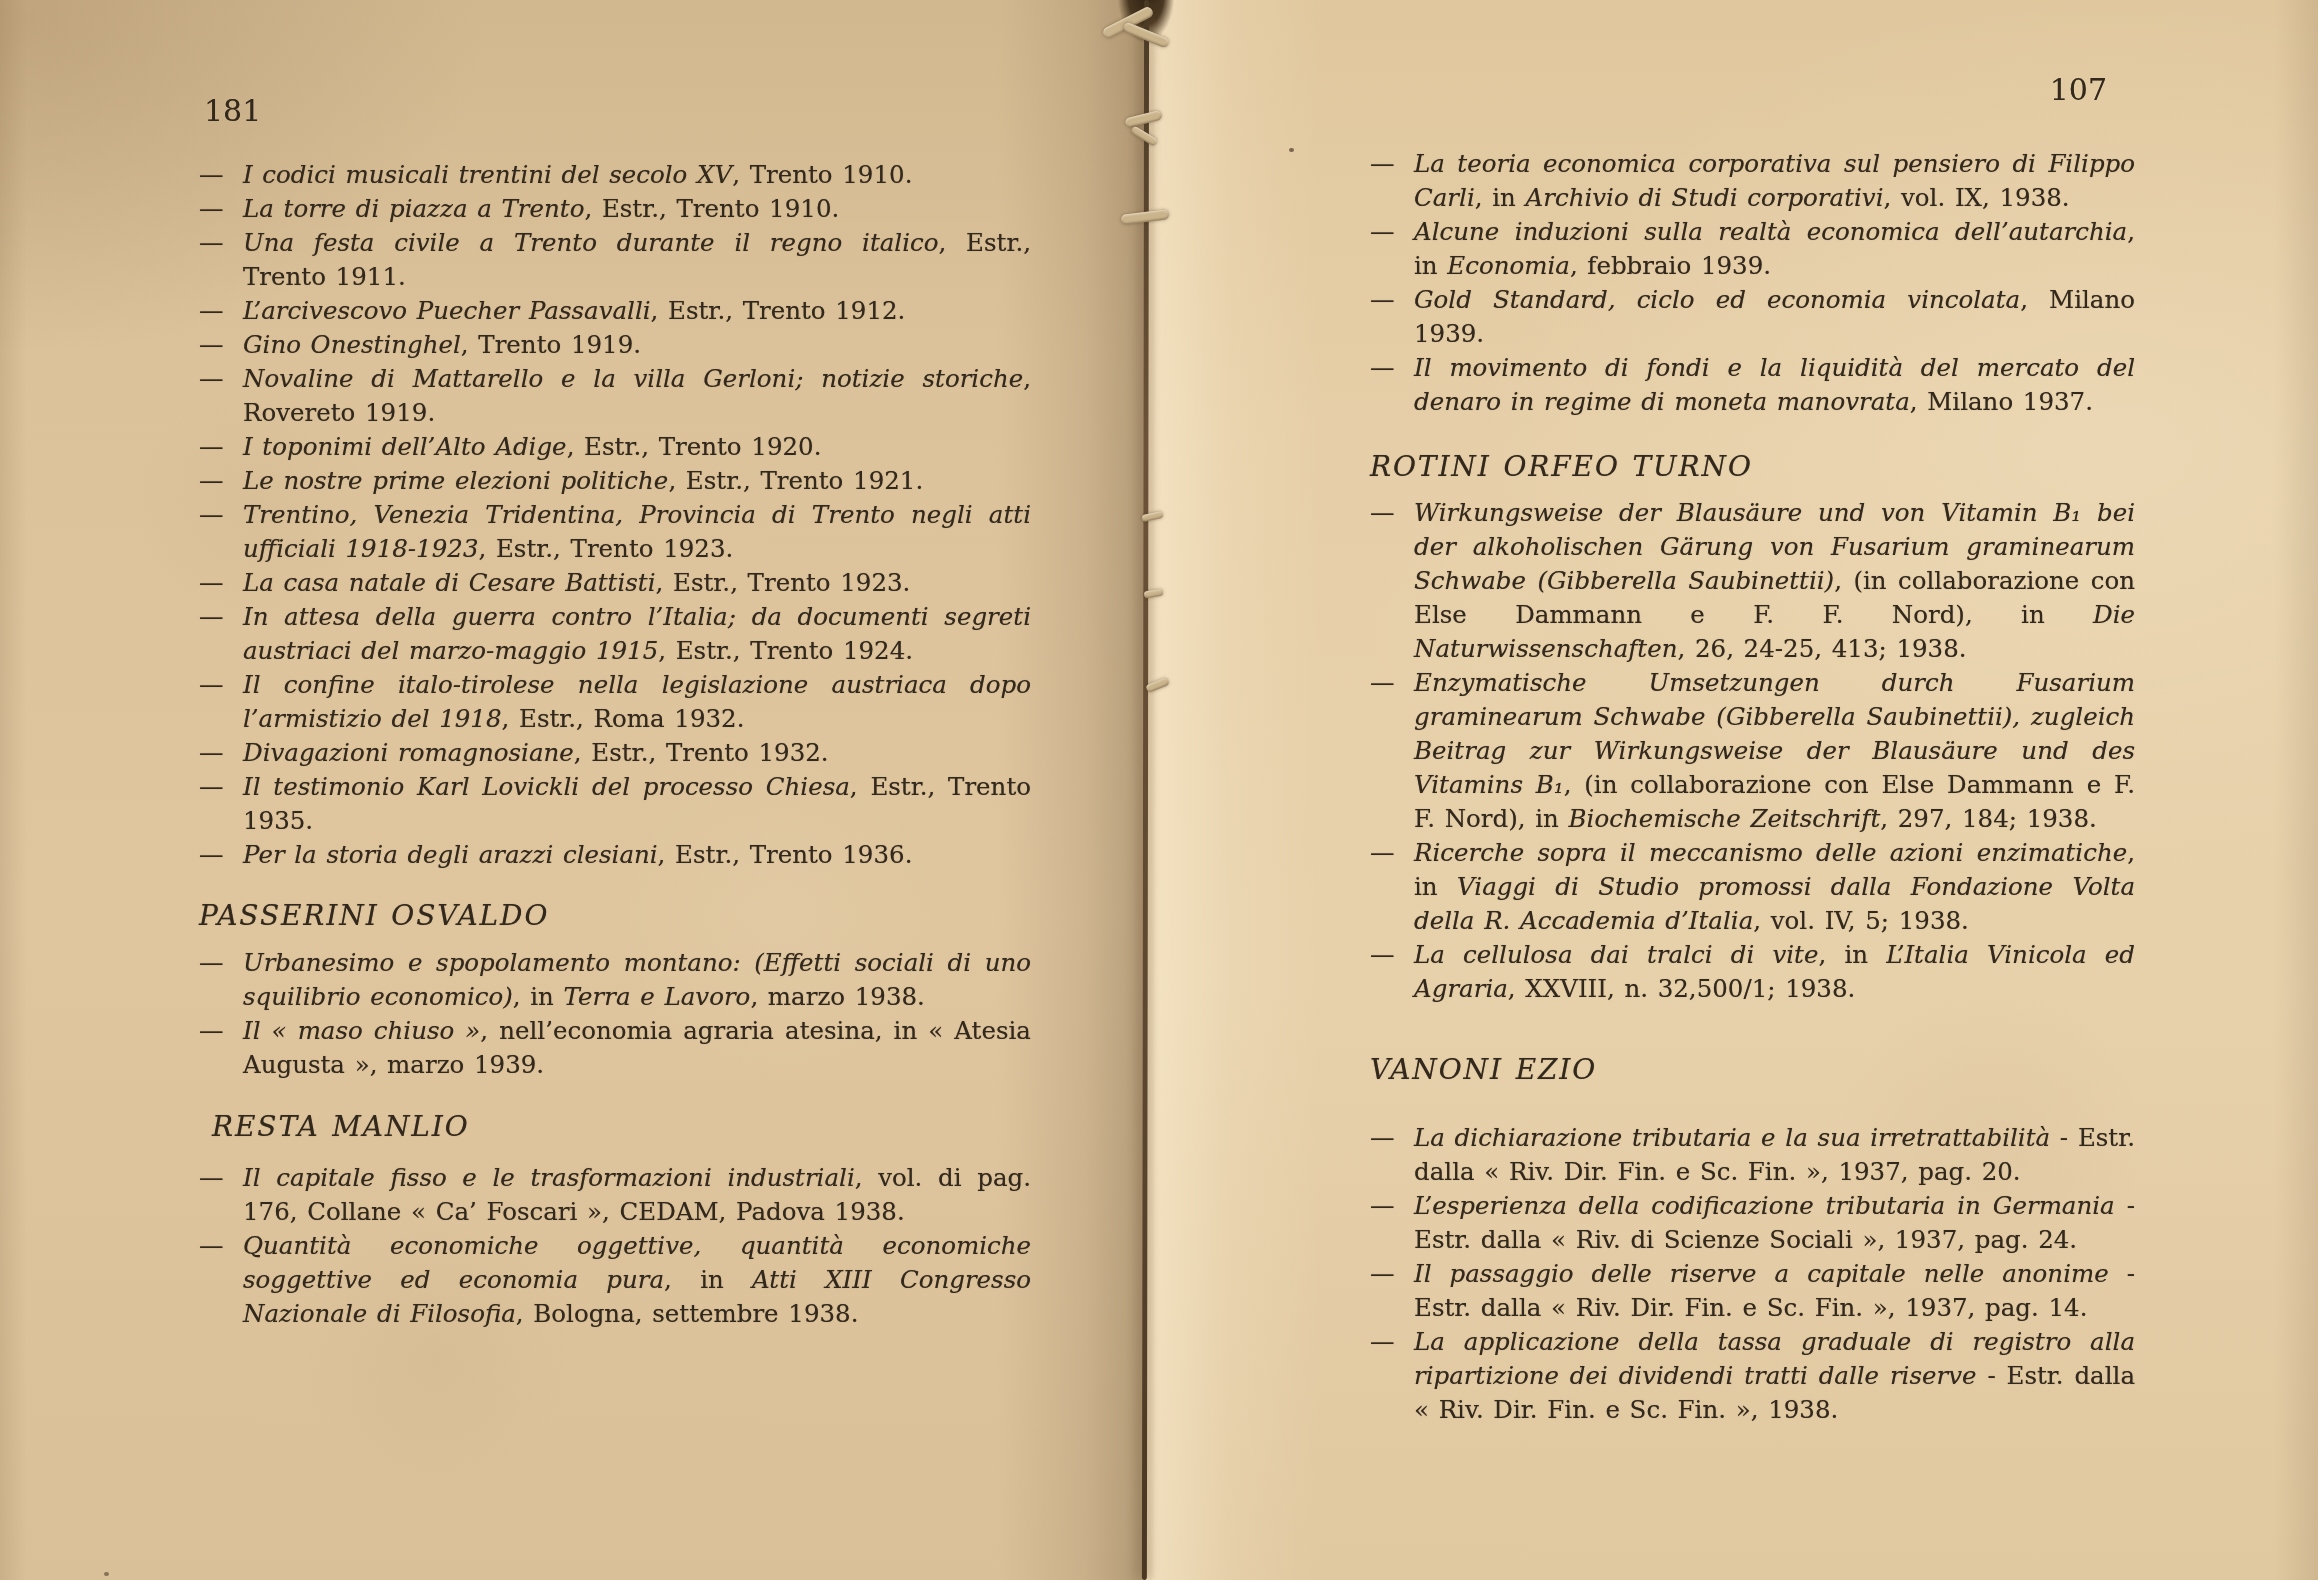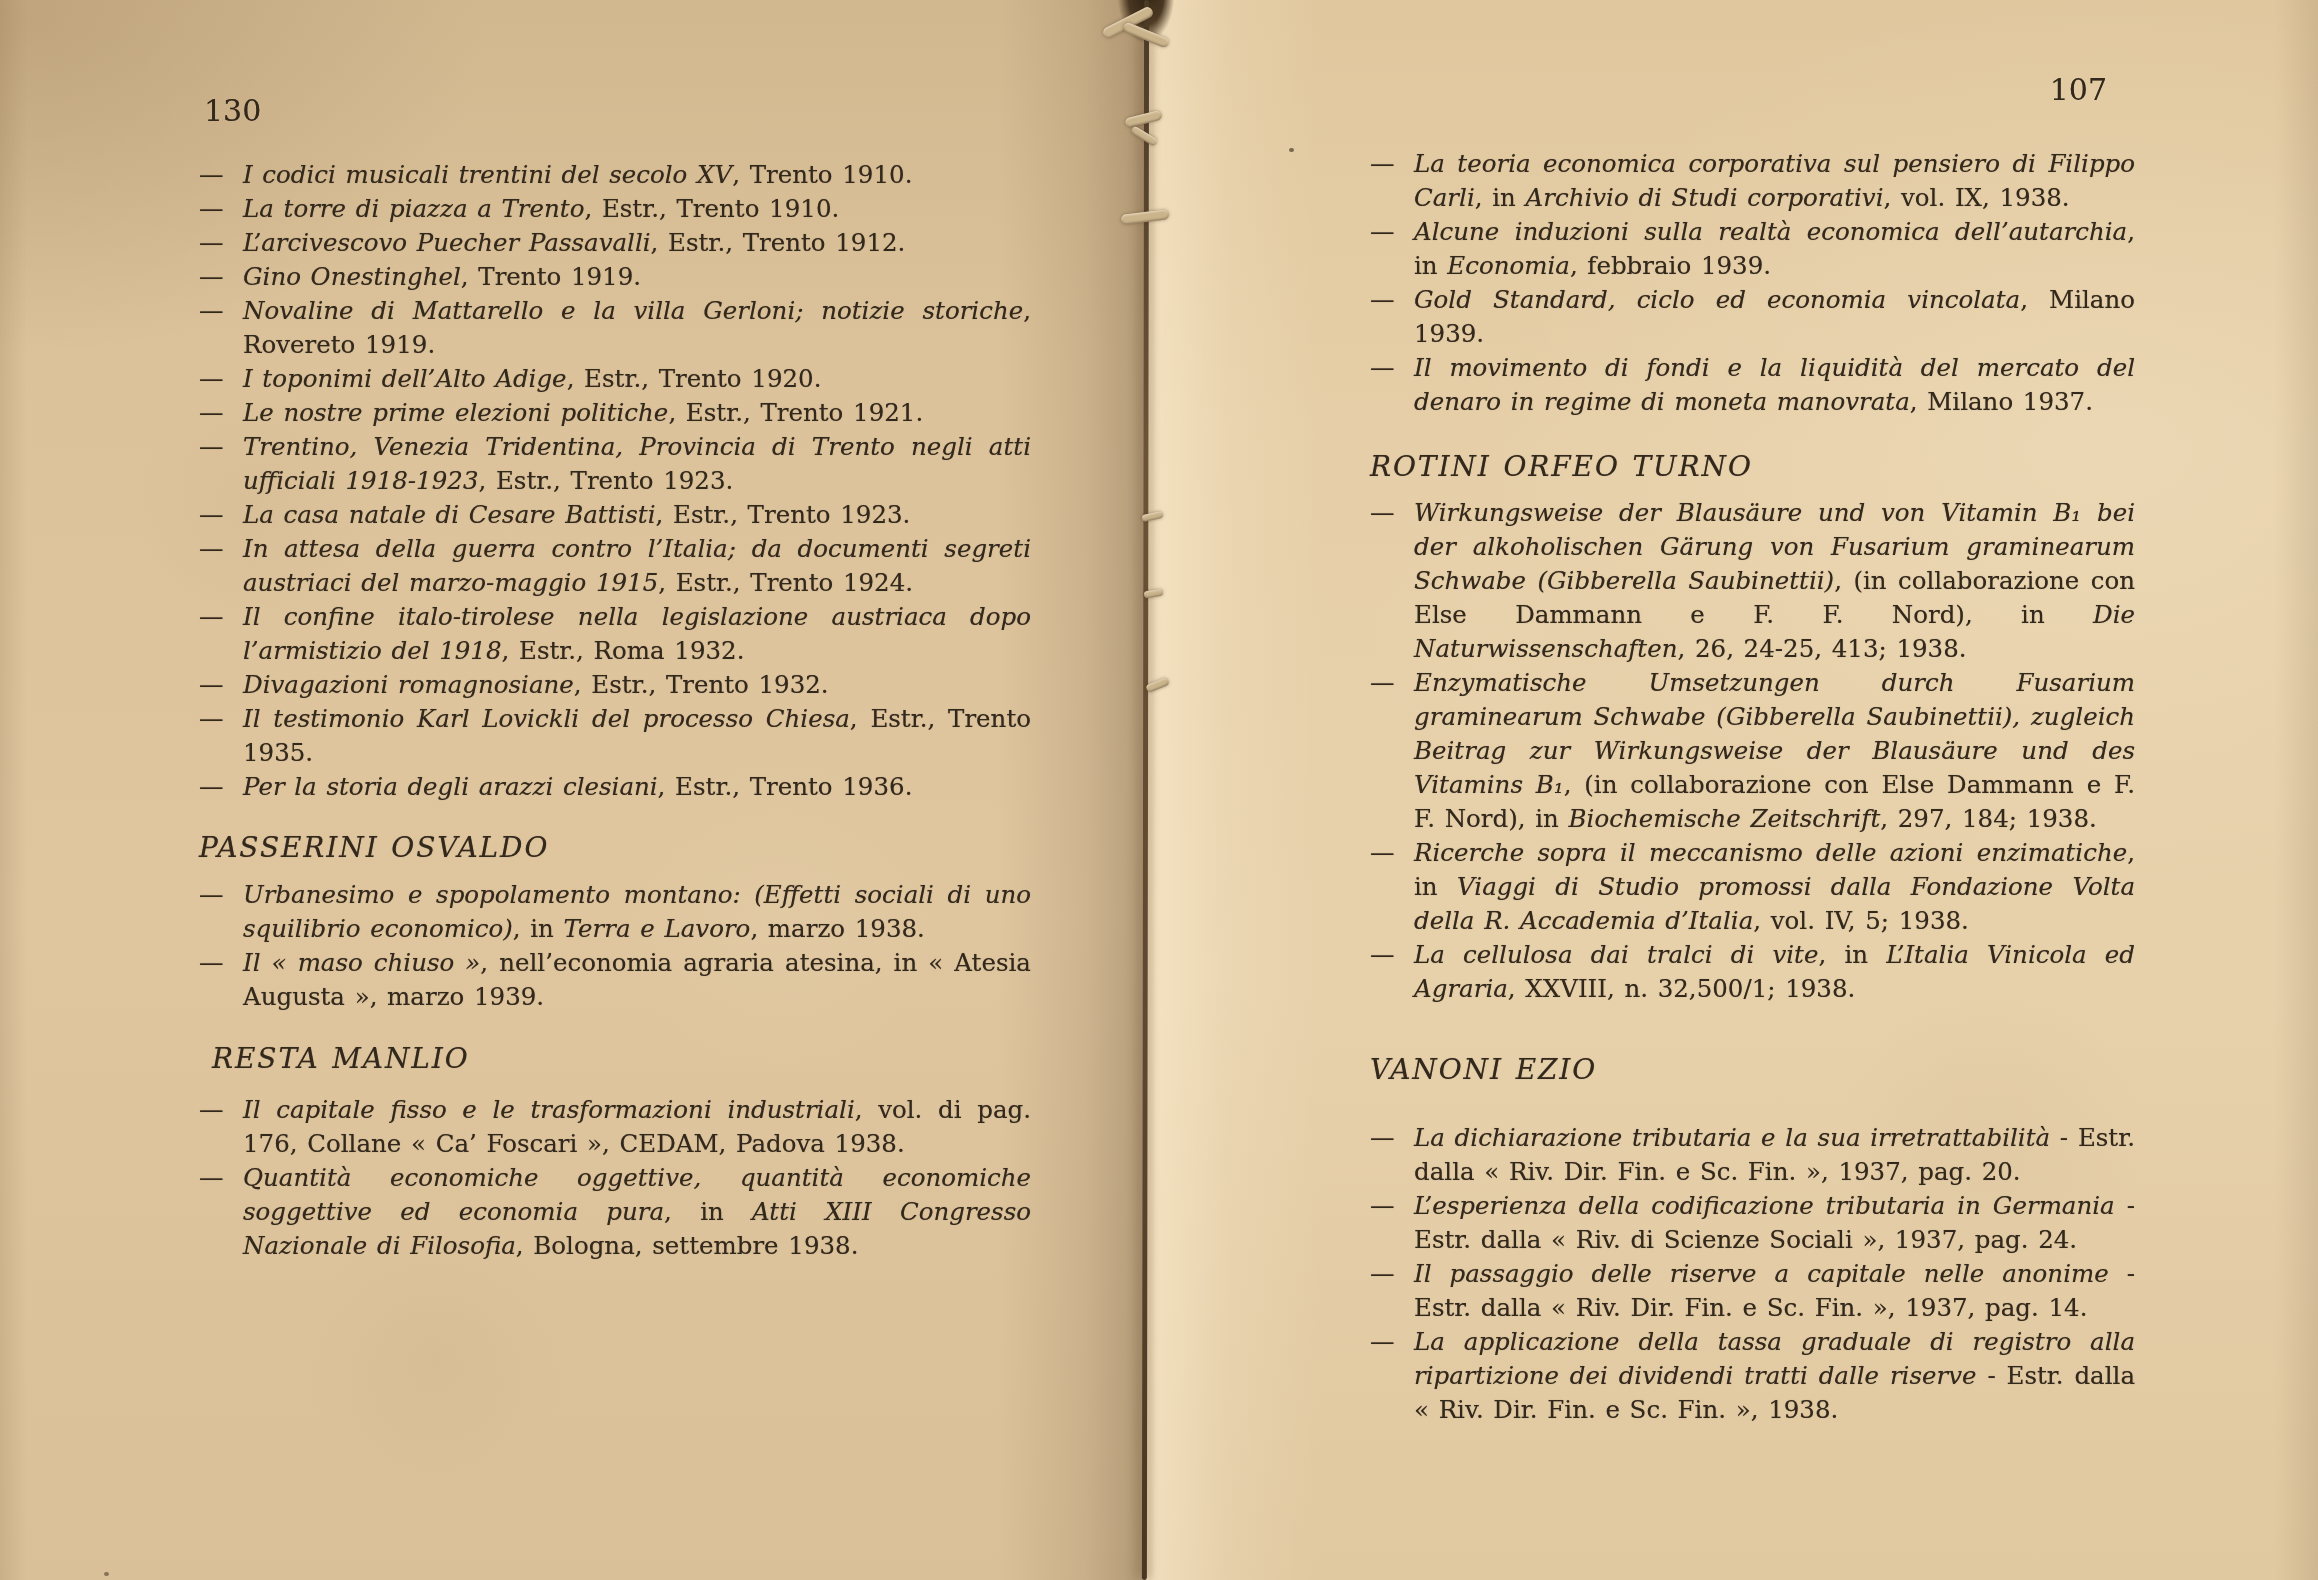--- a/index.html
+++ b/index.html
@@ -116,27 +116,28 @@
   <div class="thread t3"></div>
   <div class="thread t4"></div>
   <div class="thread t5"></div>
   <div class="thread t6"></div>
   <div class="thread t7"></div>
   <div class="thread t8"></div>
   <div class="speck sp1"></div>
   <div class="speck sp2"></div>
   <div class="speck sp3"></div>
 
-  <div class="page-num pn-left">130</div>
+  <div class="page-num pn-left">181</div>
   <div class="page-num pn-right">107</div>
 
   <div class="page-col left-col">
     <div>
         <div class="entry"><span class="dash">—</span><span class="it">I codici musicali trentini del secolo XV</span><span class="rm">, Trento 1910.</span></div>
         <div class="entry"><span class="dash">—</span><span class="it">La torre di piazza a Trento</span><span class="rm">, Estr., Trento 1910.</span></div>
+        <div class="entry"><span class="dash">—</span><span class="it">Una festa civile a Trento durante il regno italico</span><span class="rm">, Estr., Trento 1911.</span></div>
         <div class="entry"><span class="dash">—</span><span class="it">L’arcivescovo Puecher Passavalli</span><span class="rm">, Estr., Trento 1912.</span></div>
         <div class="entry"><span class="dash">—</span><span class="it">Gino Onestinghel</span><span class="rm">, Trento 1919.</span></div>
         <div class="entry"><span class="dash">—</span><span class="it">Novaline di Mattarello e la villa Gerloni; notizie storiche</span><span class="rm">, Rovereto 1919.</span></div>
         <div class="entry"><span class="dash">—</span><span class="it">I toponimi dell’Alto Adige</span><span class="rm">, Estr., Trento 1920.</span></div>
         <div class="entry"><span class="dash">—</span><span class="it">Le nostre prime elezioni politiche</span><span class="rm">, Estr., Trento 1921.</span></div>
         <div class="entry"><span class="dash">—</span><span class="it">Trentino, Venezia Tridentina, Provincia di Trento negli atti ufficiali 1918-1923</span><span class="rm">, Estr., Trento 1923.</span></div>
         <div class="entry"><span class="dash">—</span><span class="it">La casa natale di Cesare Battisti</span><span class="rm">, Estr., Trento 1923.</span></div>
         <div class="entry"><span class="dash">—</span><span class="it">In attesa della guerra contro l’Italia; da documenti segreti austriaci del marzo-maggio 1915</span><span class="rm">, Estr., Trento 1924.</span></div>
         <div class="entry"><span class="dash">—</span><span class="it">Il confine italo-tirolese nella legislazione austriaca dopo l’armistizio del 1918</span><span class="rm">, Estr., Roma 1932.</span></div>
         <div class="entry"><span class="dash">—</span><span class="it">Divagazioni romagnosiane</span><span class="rm">, Estr., Trento 1932.</span></div>

